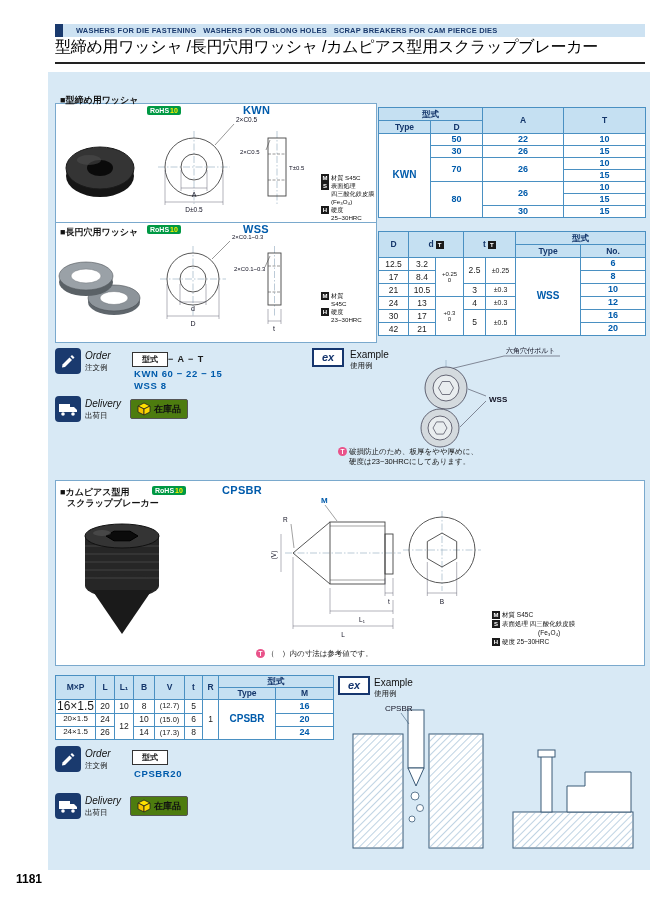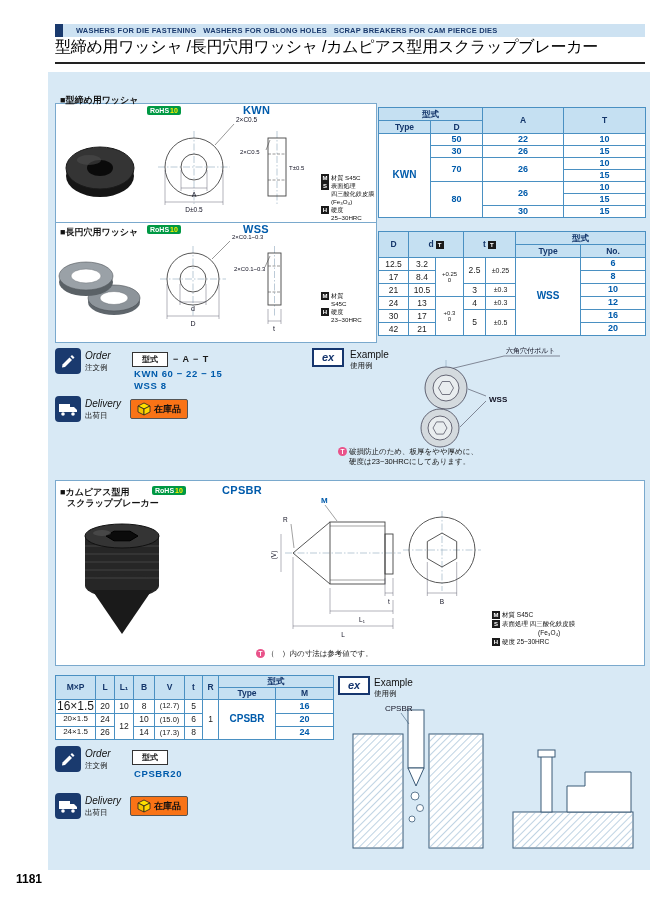--- a/index.html
+++ b/index.html
@@ -23,23 +23,23 @@
 .cat th,.cat td{border:1px solid #4a90c2;text-align:center;padding:0;line-height:1.05;vertical-align:middle;overflow:hidden}
 .cat th{background:#c5e0f2;color:#14366b;font-size:8.5px}
 .cat td{font-size:8.5px;color:#1a1a1a;background:#fff}
 .cat td.v{color:#005bab;font-weight:bold;font-size:9px}
 .cat td.typ{color:#005bab;font-weight:bold;font-size:10px}
 .tol{font-size:6px;line-height:6.5px}
 .iconbox{width:26px;height:26px;background:#1a3a6e;border-radius:4px;display:flex;align-items:center;justify-content:center}
 .lab-en{font-size:10px;font-weight:normal;font-style:italic;color:#111}
 .lab-ja{font-size:7.5px;color:#111}
 .fmtbox{display:inline-block;border:1px solid #333;background:#fff;font-size:8px;padding:1px 9px;font-weight:bold}
-.fmt-suffix{font-size:9px;font-weight:bold;margin-left:5px;letter-spacing:1px}
+.fmt-suffix{font-size:9px;font-weight:bold;letter-spacing:1px}
 .oex{font-size:9.5px;font-weight:bold;color:#005bab;letter-spacing:.6px;white-space:pre}
-.stock{display:inline-flex;align-items:center;gap:3px;border:1px solid #555;background:#f97316;padding:2px 6px;border-radius:2px;font-size:9px;font-weight:bold;color:#111}
+.stock{display:inline-flex;align-items:center;gap:3px;border:1px solid #555;background:#4d7c0f;padding:2px 6px;border-radius:2px;font-size:9px;font-weight:bold;color:#111}
 .exlogo{width:32px;height:19px;border:2px solid #16366e;border-radius:0;background:#fff;color:#16366e;font-weight:bold;font-style:italic;font-size:11px;display:flex;align-items:center;justify-content:center;line-height:1}
 .notebadge{display:inline-block;width:9px;height:9px;border-radius:50%;background:#e9538a;color:#fff;font-size:6.5px;line-height:9px;text-align:center;font-weight:bold;margin-right:2px}
 .note{font-size:7.5px;color:#111;line-height:10px;white-space:nowrap}
 .pagenum{left:16px;top:872px;font-size:12px;font-weight:bold;color:#000}
 svg text{font-family:"Liberation Sans","DejaVu Sans",sans-serif}
 </style>
 </head>
 <body>
 
 <div class="abs topbar">

